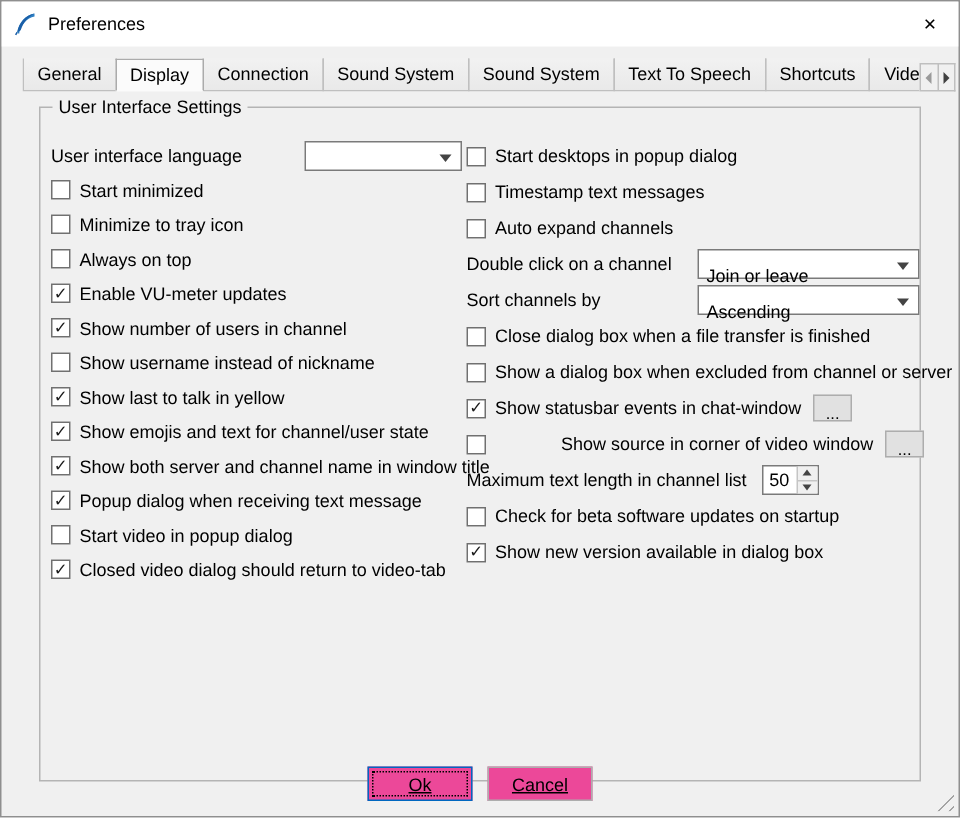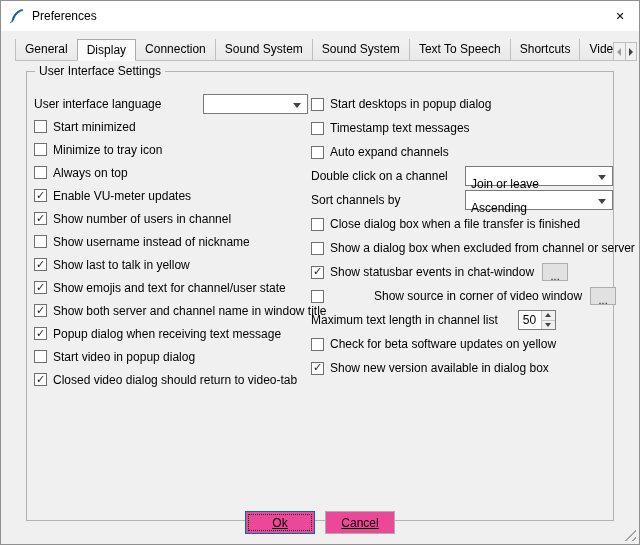--- a/index.html
+++ b/index.html
@@ -42,21 +42,21 @@
   .cb.checked::after { content:"✓"; font-family:"DejaVu Sans",sans-serif; font-size:11px;
                        font-weight:bold; color:#1a1a1a; line-height:1; margin-top:-1px; }
   
   .combo { position:relative; height:20px; background:#fff; border:1px solid #7a7a7a;
            display:flex; align-items:center; padding:15px 20px 0 5px; font-size:12px; flex:none; }
   .combo::after { content:""; position:absolute; right:6px; top:8px;
                   width:0; height:0; border:4px solid transparent; border-top:5px solid #444; }
   .combo.w-lang { width:105px; }
   .combo.w-opt  { width:148px; }
   
-  .spin { width:38px; height:20px; border:1px solid #7a7a7a; background:#fff; display:flex; margin-left:20px; flex:none; }
+  .spin { width:38px; height:20px; border:1px solid #7a7a7a; background:#fff; display:flex; margin-left:10px; flex:none; }
   .spin .val { flex:1; display:flex; align-items:center; padding-left:4px; font-size:12px; }
   .spin .btns { width:14px; display:flex; flex-direction:column; border-left:1px solid #c5c5c5; }
   .spin .btns .sb { flex:1; display:flex; align-items:center; justify-content:center; background:#f0f0f0; }
   .spin .btns .sb + .sb { border-top:1px solid #c5c5c5; }
   .tri-up   { width:0;height:0;border:3px solid transparent;border-bottom:4px solid #444;border-top:none; }
   .tri-down { width:0;height:0;border:3px solid transparent;border-top:4px solid #444;border-bottom:none; }
   
   .mini-btn { width:26px; height:18px; margin-left:8px; flex:none; background:#e1e1e1; border:1px solid #adadad;
               font-size:11px; display:flex; align-items:flex-end; justify-content:center; padding-bottom:4px; line-height:0; }
   
@@ -246,21 +246,21 @@
               </span>
             <span class="sb">
                 <span class="tri-down"></span>
               </span>
           </span>
         </div>
       </div>
 
       <label class="row-r">
         <span class="cb"></span>
-        <span>Check for beta software updates on yellow</span>
+        <span>Check for beta software updates on startup</span>
       </label>
       <label class="row-r">
         <span class="cb checked"></span>
         <span>Show new version available in dialog box</span>
       </label>
     </div>
   </div>
 
   <div class="btnrow">
     <button class="btn default">Ok</button>

